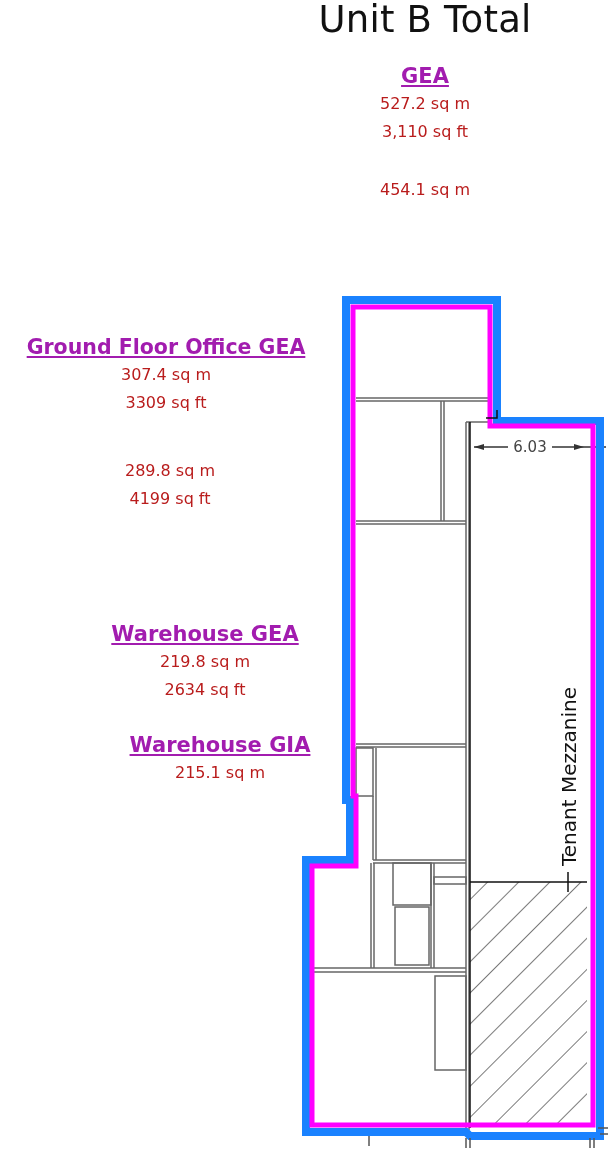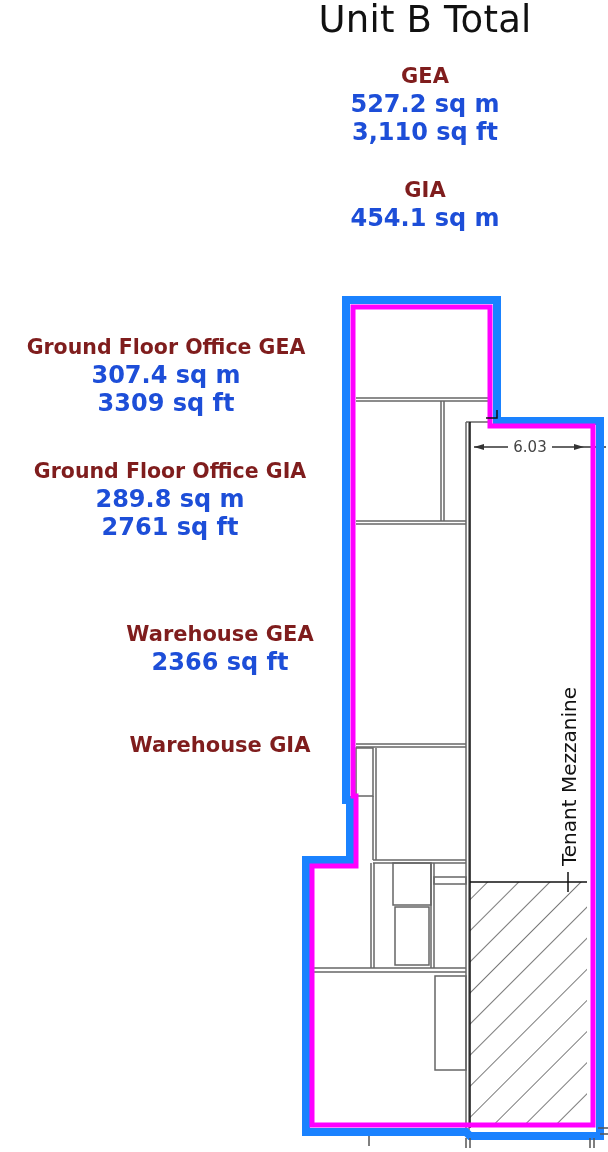--- a/index.html
+++ b/index.html
@@ -26,26 +26,26 @@
       letter-spacing: 0.2px;
       color: #111;
     }
     .block {
       text-align: center;
       line-height: 28px;
     }
     .block .hd {
       font-weight: bold;
       font-size: 21px;
-      color: #7f1d1d;
+      color: #a21caf;
+      text-decoration: underline;
     }
     .block .val {
-      font-size: 24px;
-      color: #1d4ed8;
-      font-weight: bold;
+      font-size: 16px;
+      color: #b91c1c;
     }
     .top-block { left: 300px; width: 250px; }
     .left-block { left: 0; width: 340px; }
     .left-block .hd { font-size: 20.5px; }
     svg#plan {
       position: absolute;
       left: 0;
       top: 0;
     }
     .dim-label {
@@ -146,36 +146,36 @@
 
 <div class="abs title">Unit B Total</div>
 
 <div class="abs block top-block" style="top:62px;">
   <div class="hd">GEA</div>
   <div class="val">527.2 sq m</div>
   <div class="val">3,110 sq ft</div>
 </div>
 
 <div class="abs block top-block" style="top:176px;">
-  <div class="hd">GIA</div>
   <div class="val">454.1 sq m</div>
 </div>
 
 <div class="abs block left-block" style="top:333px; left:-4px;">
   <div class="hd">Ground Floor Office GEA</div>
   <div class="val">307.4 sq m</div>
   <div class="val">3309 sq ft</div>
 </div>
 
 <div class="abs block left-block" style="top:457px;">
-  <div class="hd">Ground Floor Office GIA</div>
   <div class="val">289.8 sq m</div>
-  <div class="val">2761 sq ft</div>
+  <div class="val">4199 sq ft</div>
 </div>
 
-<div class="abs block" style="top:620px; left:100px; width:240px;">
+<div class="abs block" style="top:620px; left:85px; width:240px;">
   <div class="hd">Warehouse GEA</div>
-  <div class="val">2366 sq ft</div>
+  <div class="val">219.8 sq m</div>
+  <div class="val">2634 sq ft</div>
 </div>
 
 <div class="abs block" style="top:731px; left:100px; width:240px;">
   <div class="hd">Warehouse GIA</div>
+  <div class="val">215.1 sq m</div>
 </div>
 
 </body></html>

